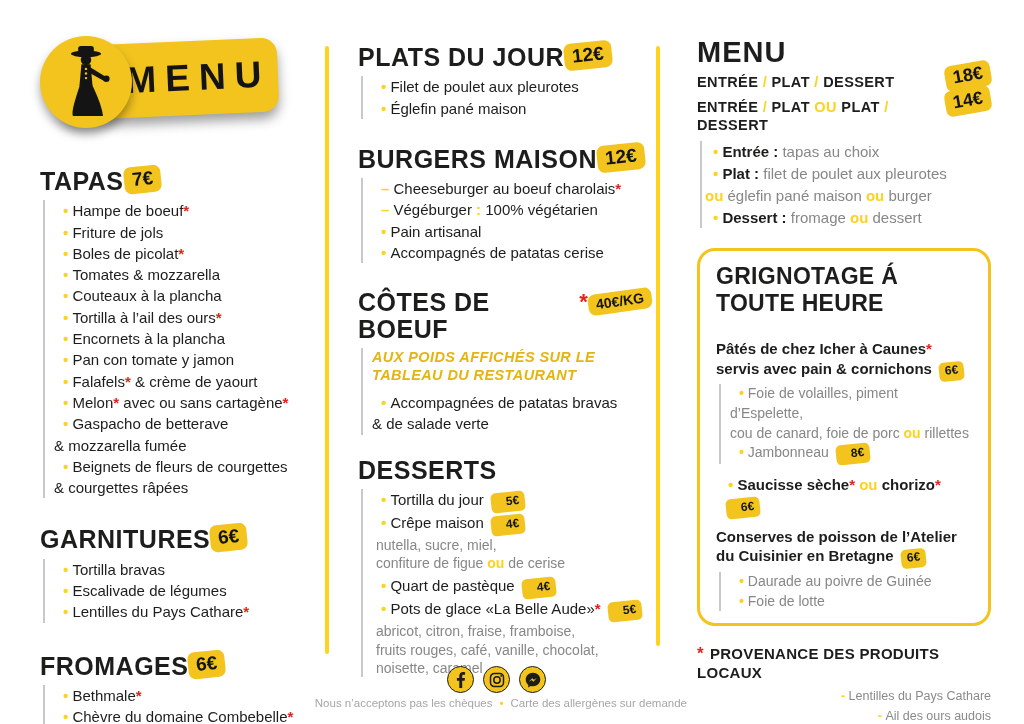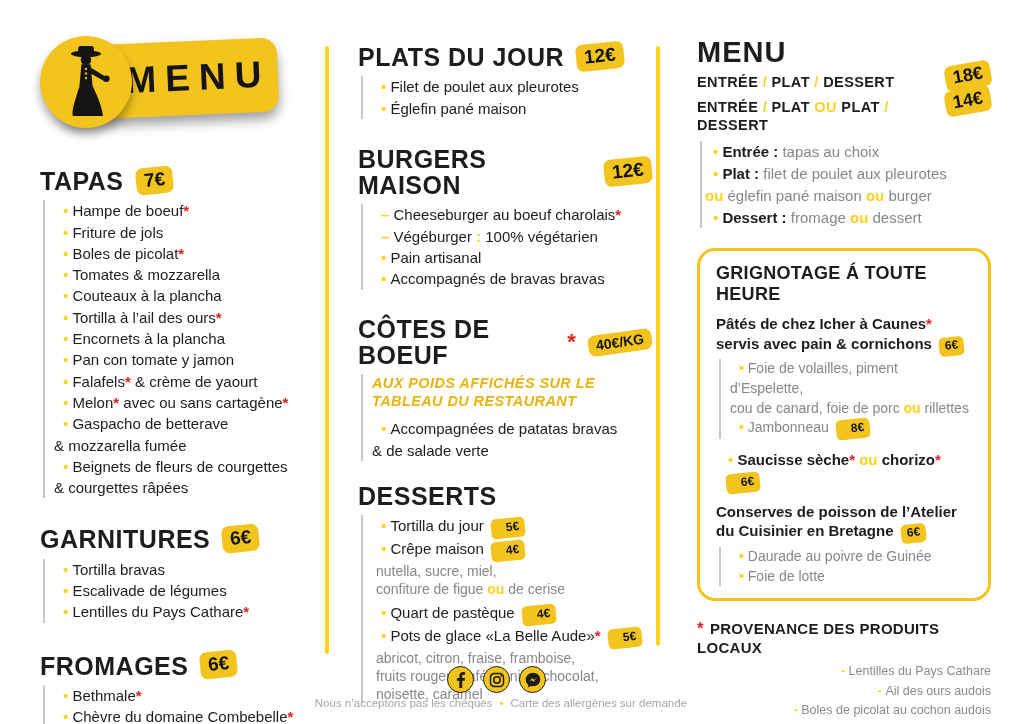--- a/index.html
+++ b/index.html
@@ -44,21 +44,21 @@
     display:flex;align-items:center;justify-content:center;padding-left:58px;
   }
   .logo-text{font-weight:900;font-size:37px;letter-spacing:9px;color:#141414;}
   .logo-circle{
     position:absolute;left:0;top:0;width:92px;height:92px;border-radius:50%;
     background:var(--yellow);box-shadow:0 6px 10px rgba(0,0,0,.35);
     display:flex;align-items:center;justify-content:center;
   }
 
   
-  .sec-head{display:flex;align-items:center;gap:12px;margin-bottom:6px;}
+  .sec-head{display:flex;align-items:flex-start;margin-bottom:6px;}
   .sec-title{font-weight:900;font-size:25px;letter-spacing:.5px;text-transform:uppercase;line-height:1.05;}
   .ast{font-size:22px;margin-left:-6px;}
   .badge{
     background:var(--yellow);color:#141414;font-weight:800;
     display:inline-block;border-radius:7px;padding:2px 8px 3px;
     transform:rotate(-6deg);white-space:nowrap;
   }
   .badge.big{font-size:19px;margin-top:-2px;}
   .badge.kg{font-size:14px;margin-top:2px;transform:rotate(-8deg);}
   .badge.sm{font-size:12px;padding:1px 6px 2px;border-radius:5px;margin-left:7px;}
@@ -86,21 +86,21 @@
   .mdet{font-size:15px;line-height:1.45;color:var(--gray);text-indent:8px;}
   .mdet::before{content:"• ";color:var(--yellow2);font-weight:800;}
   .mdet.nob{text-indent:0;}
   .mdet.nob::before{content:none;}
 
   
   .gbox{
     border:3px solid var(--yellow);border-radius:18px;
     padding:12px 14px 12px 16px;margin:20px 0 18px;
   }
-  .gtitle{font-weight:900;font-size:18px;letter-spacing:.3px;margin-bottom:9px;}
+  .gtitle{font-weight:900;font-size:23px;letter-spacing:.3px;margin-bottom:22px;}
   .ghead{font-weight:800;font-size:15px;line-height:1.3;margin-top:9px;}
   .gbox .list{margin-top:4px;}
   .gbox .li{font-size:14px;line-height:1.4;color:var(--gray);}
   .gbox .li.solo{border:none;margin:10px 0 2px 3px;color:var(--ink);font-weight:800;font-size:15px;}
 
   
   .prov-head{font-weight:900;font-size:15px;letter-spacing:.3px;margin-bottom:6px;}
   .prov-head .red{font-size:17px;margin-right:6px;}
   .prov-list{text-align:right;}
   .prov-item{font-size:12.5px;line-height:1.56;color:#8a8a8a;}
@@ -220,21 +220,21 @@
     </div>
     <div class="list">
       <div>
 
       <div class="li dash">Cheeseburger au boeuf charolais<span class="red">*</span></div>
           <div class="li dash">Végéburger <span class="yw">:</span> 100% végétarien</div>
         </div>
       <div>
 
       <div class="li">Pain artisanal</div>
-          <div class="li">Accompagnés de bravas bravas</div>
+          <div class="li">Accompagnés de patatas cerise</div>
         </div>
     </div>
   </div>
 
   <div class="section" style="margin-bottom:22px;">
     <div class="sec-head">
       <span class="sec-title">CÔTES DE BOEUF</span>
       <span class="red ast">*</span>
       <span class="badge kg">40€/KG</span>
     </div>

